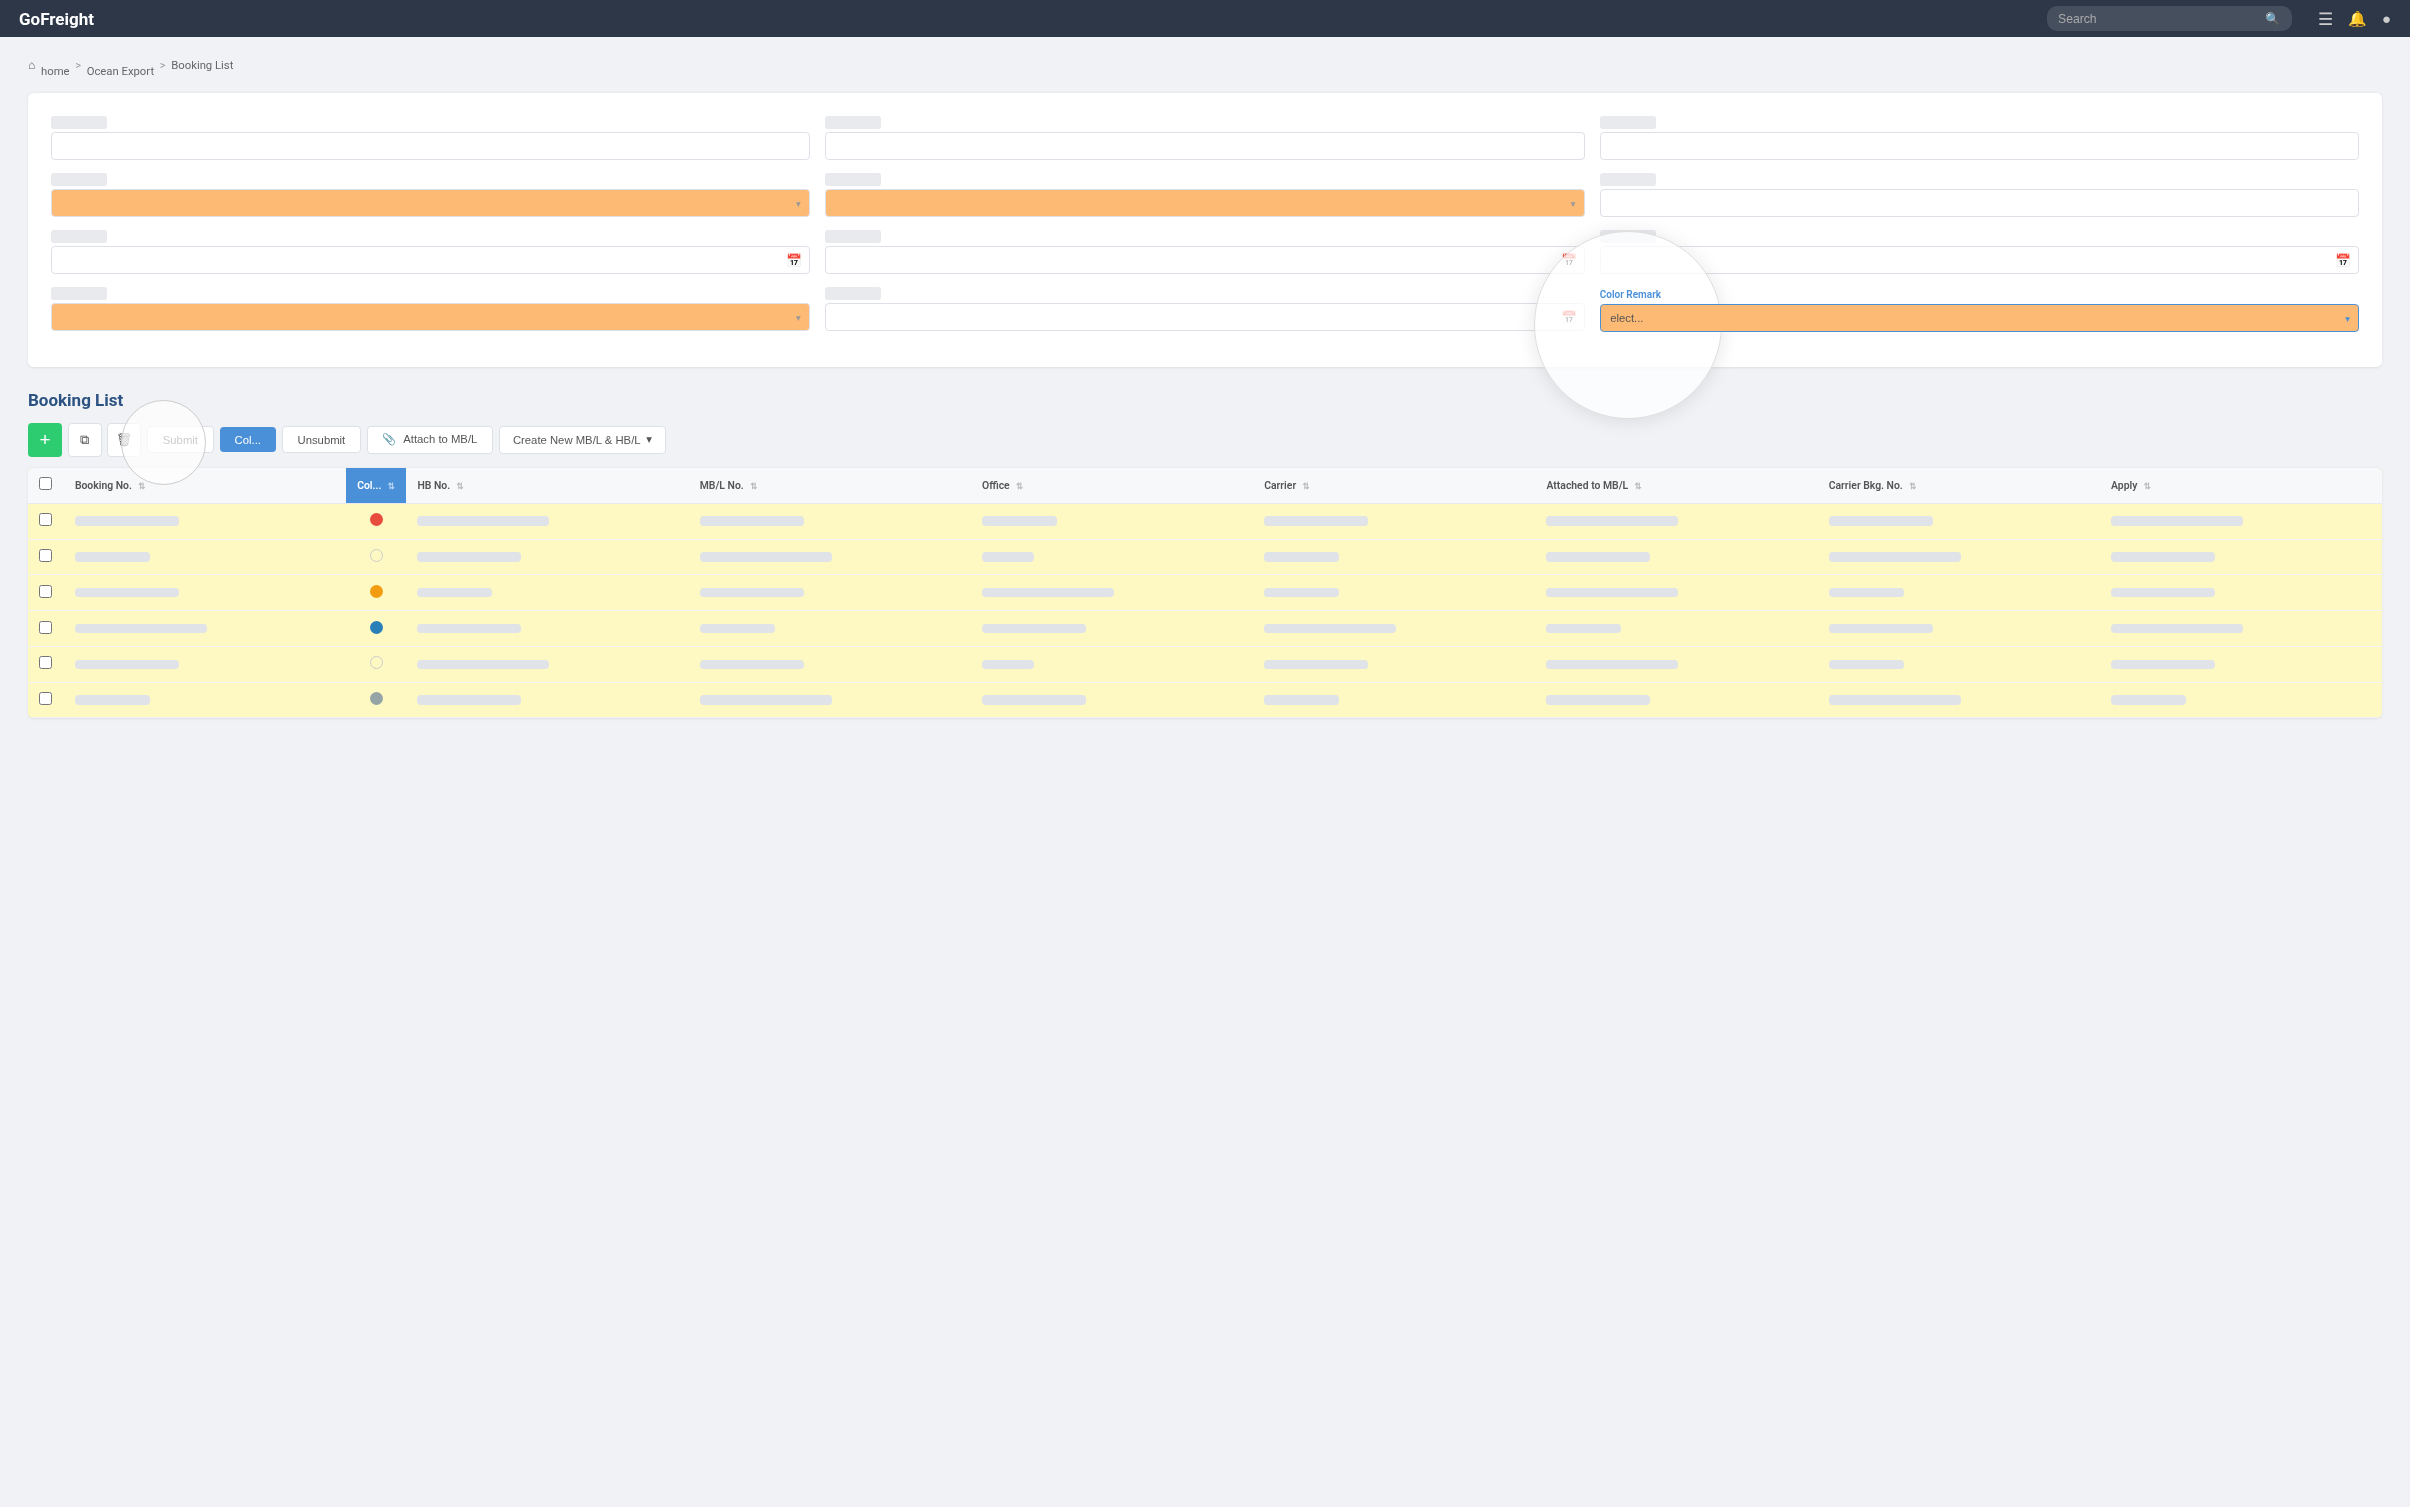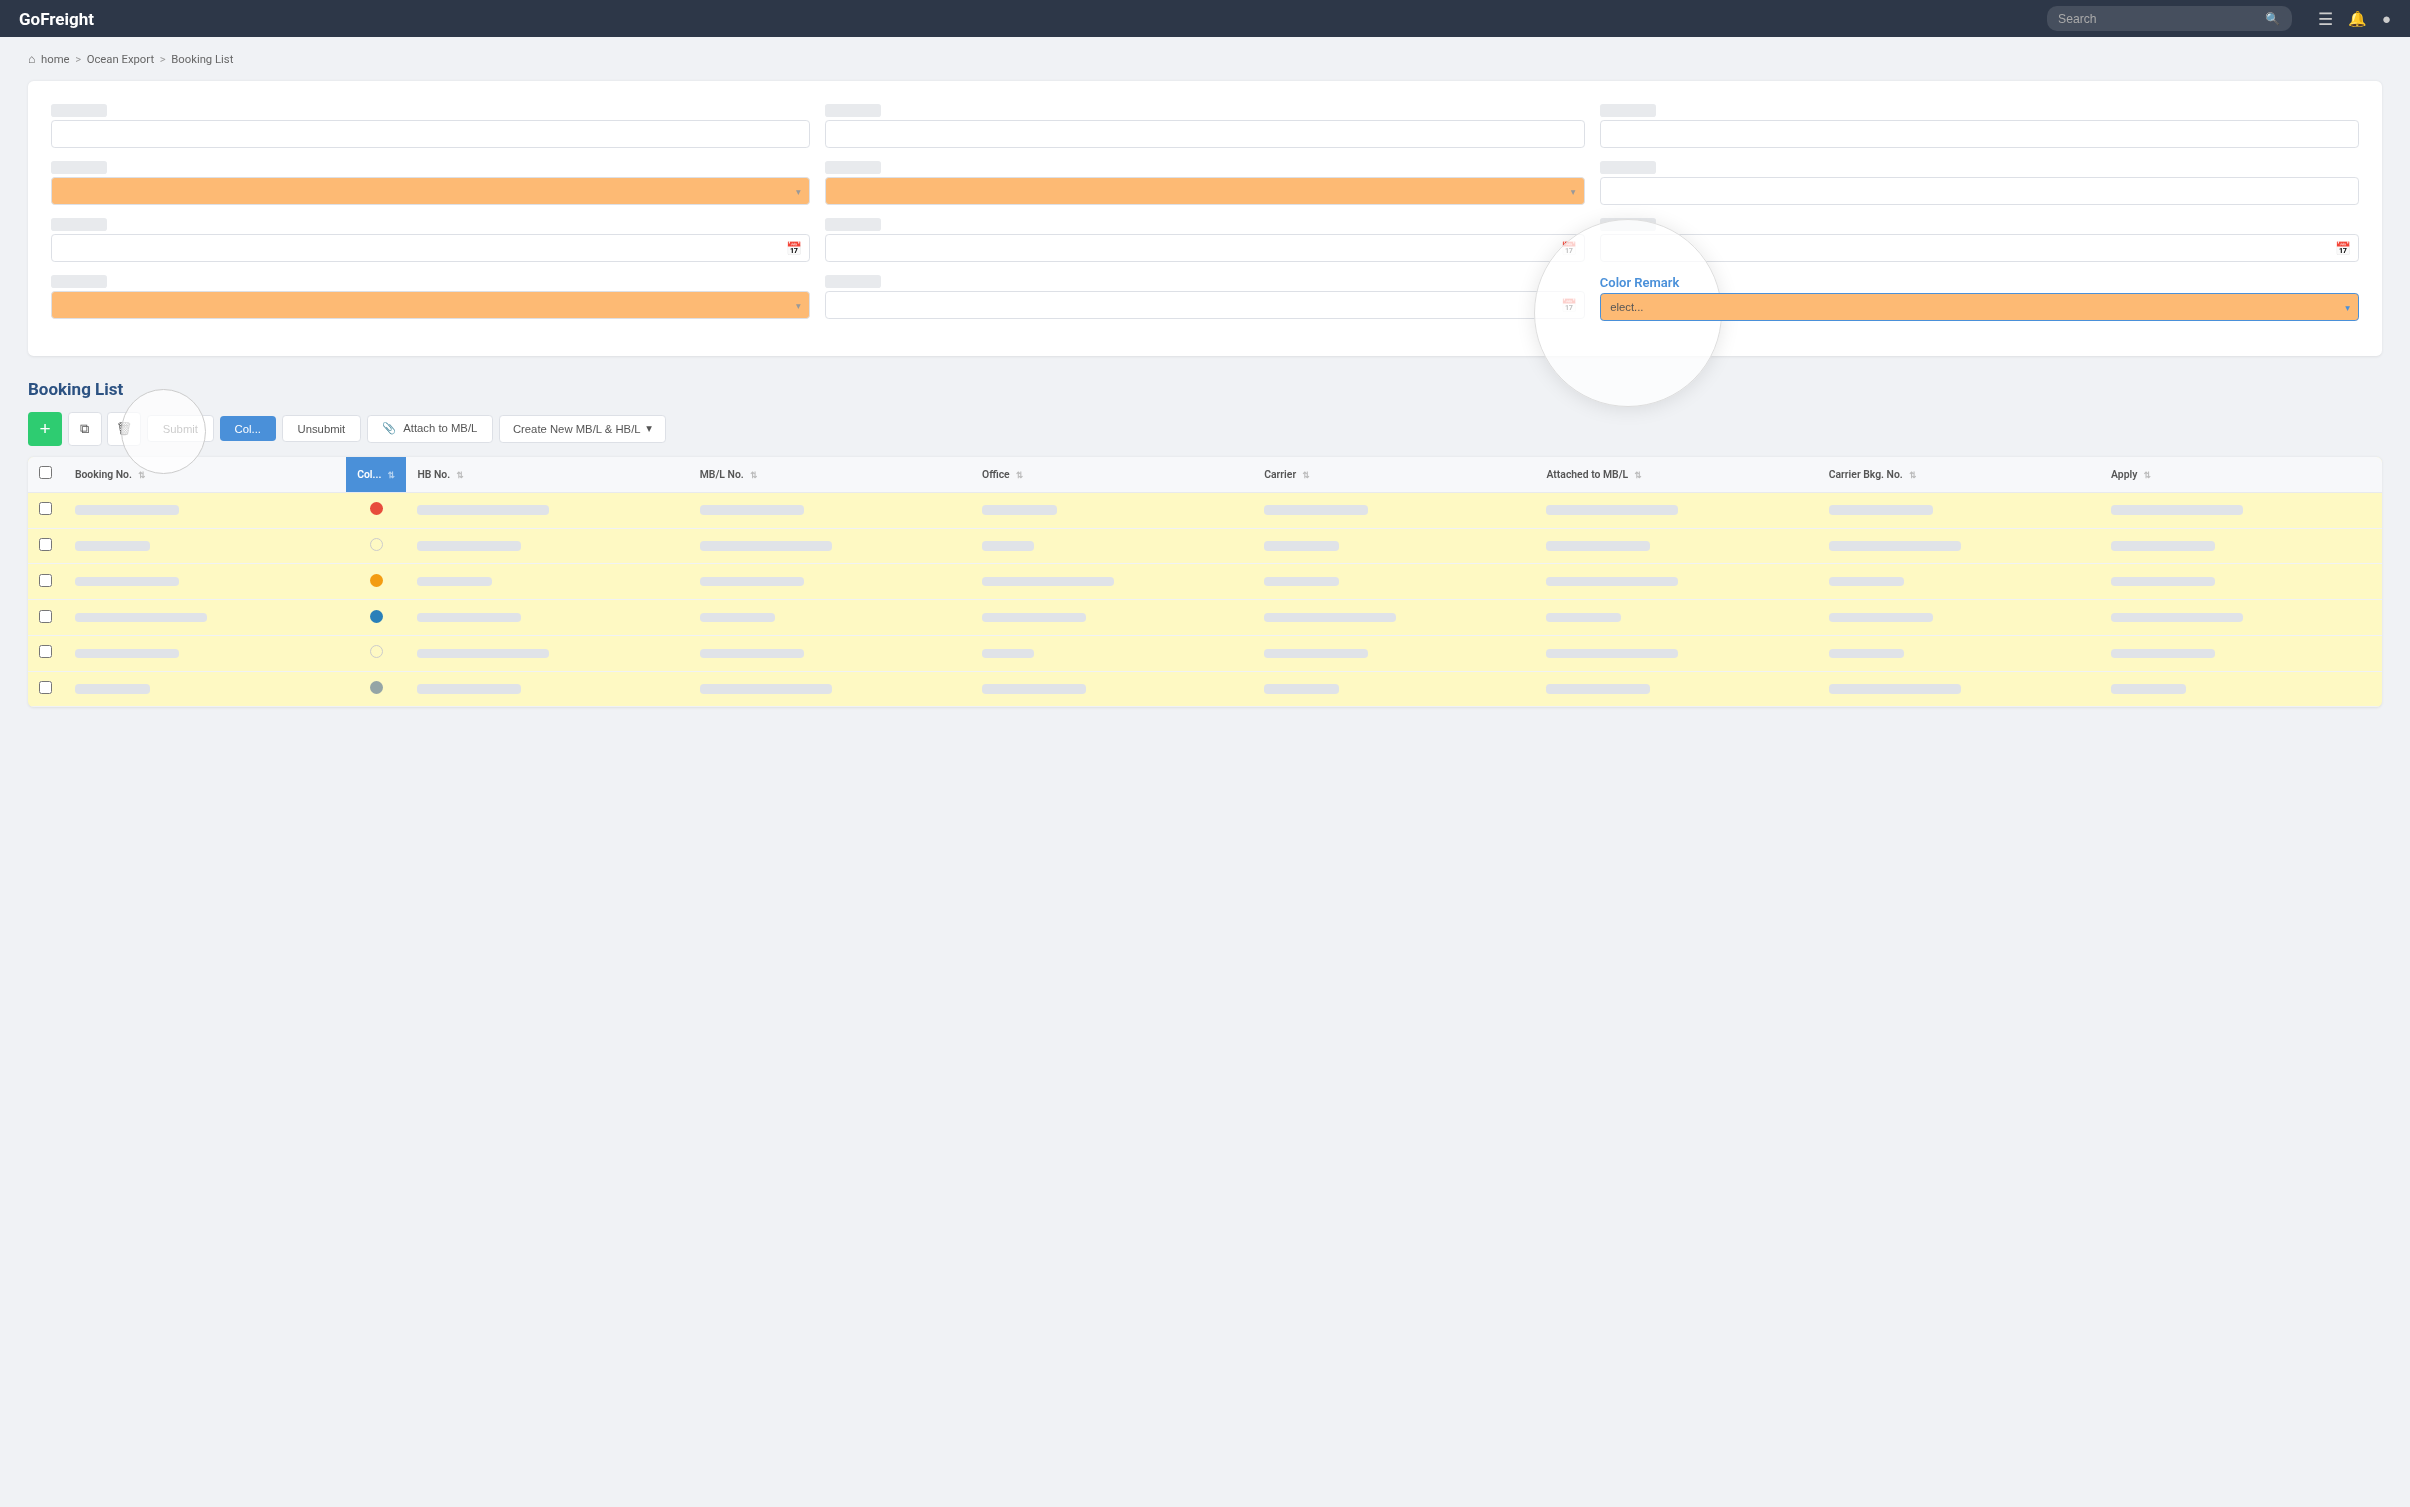--- a/index.html
+++ b/index.html
@@ -49,21 +49,21 @@
 
     
     .breadcrumb {
       padding: 15px 28px;
       display: flex;
       align-items: center;
       gap: 5.6px;
       font-size: 11.3px;
       color: #666;
     }
-    .breadcrumb a { color: #666; text-decoration: none; }
+    .breadcrumb a { color: #666; text-decoration: none; margin-top: 13px; }
     .breadcrumb .sep { color: #999; }
 
     
     .main { padding: 0 28px 28px; }
 
     
     .filter-card {
       background: #fff;
       border-radius: 5.6px;
       padding: 22.6px;
@@ -127,21 +127,21 @@
       color: #999;
       font-size: 9.4px;
       pointer-events: none;
     }
 
     
     .color-remark-group {
       position: relative;
     }
     .color-remark-label-highlight {
-      font-size: 13px;
+      font-size: 10px;
       font-weight: 600;
       color: #4a90d9;
     }
     .color-remark-select {
       border: 1.9px solid #4a90d9 !important;
       border-radius: 3.8px;
     }
 
     
     .filter-actions {

